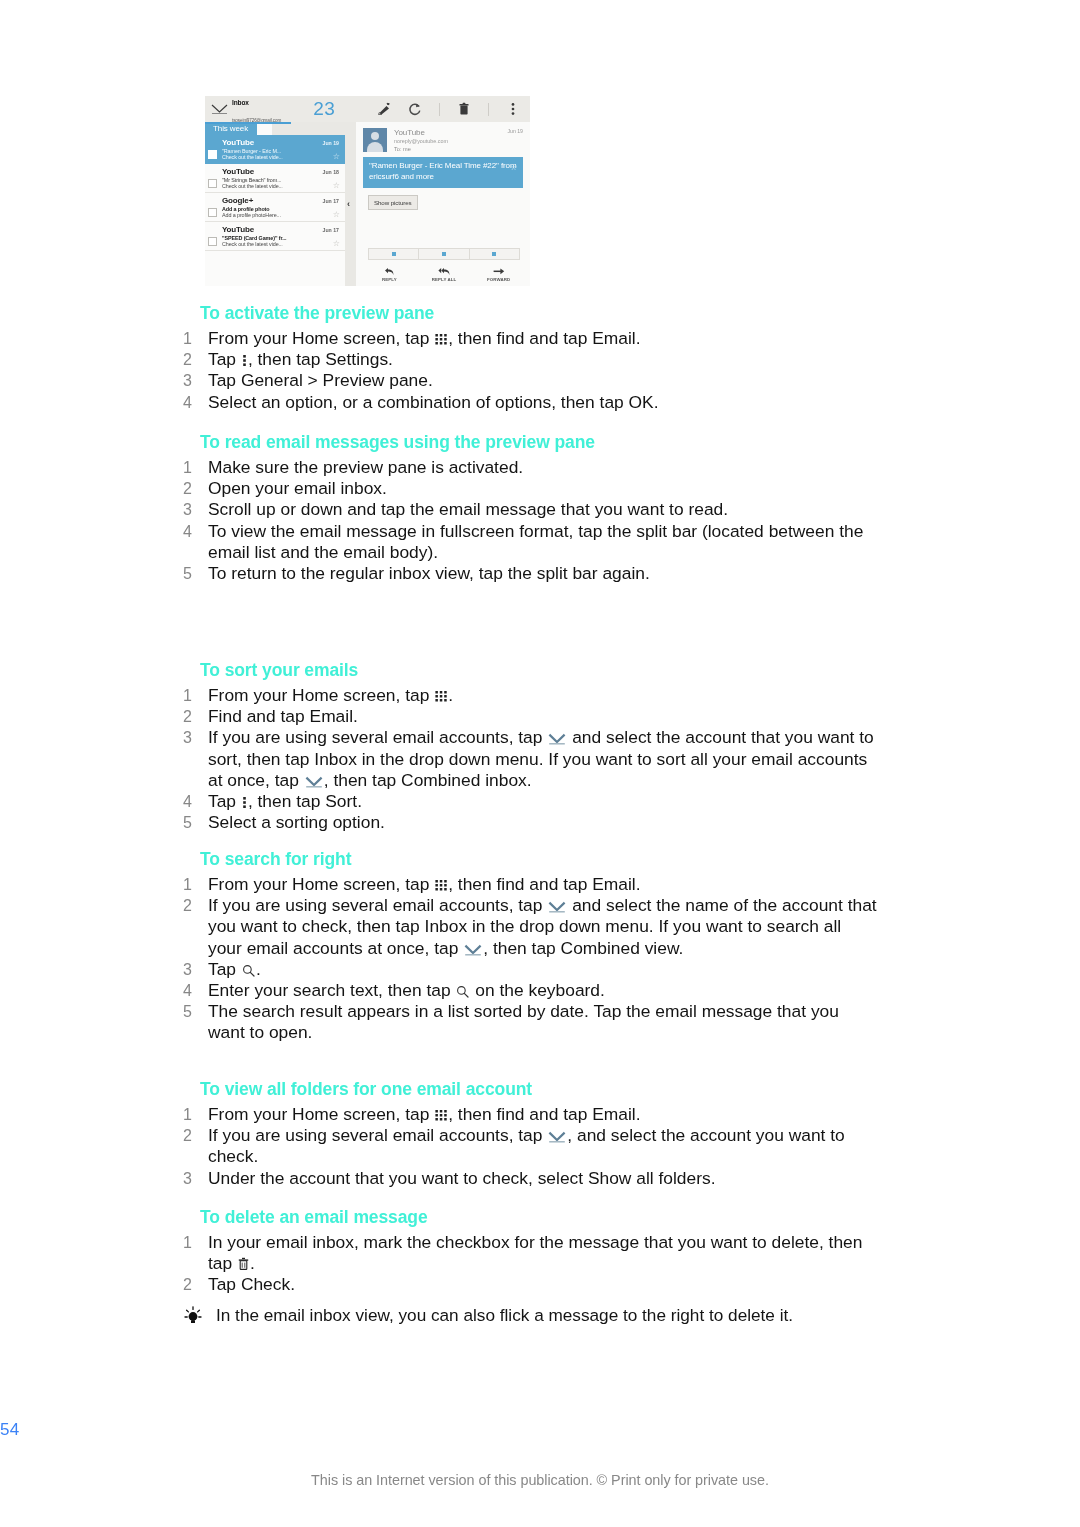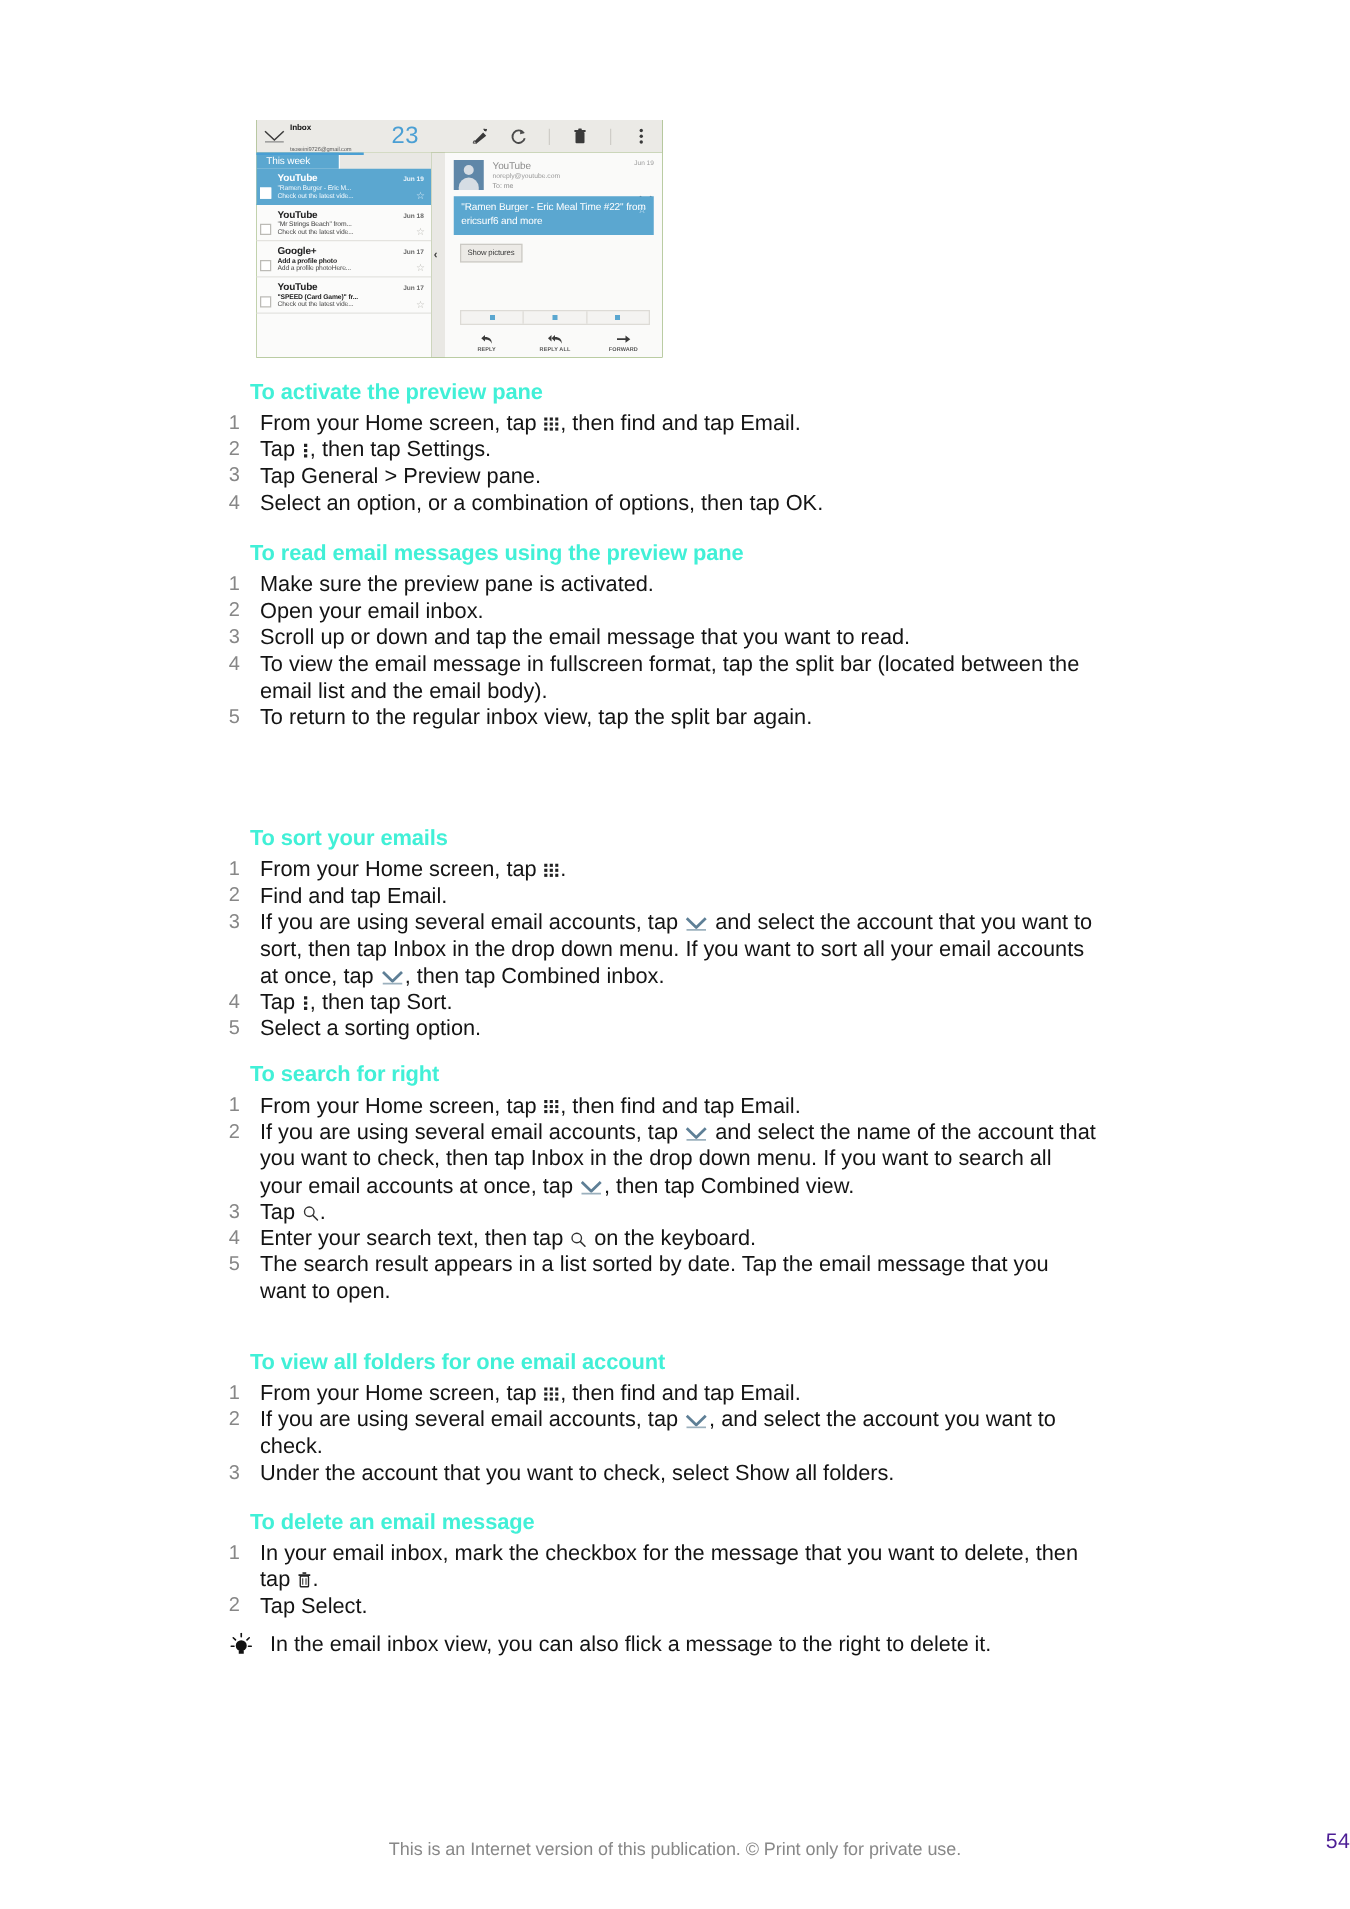--- a/index.html
+++ b/index.html
@@ -102,21 +102,21 @@
     width: 140px;
     background: #fbfbfa;
     position: relative;
     overflow: hidden;
   }
   .week-band {
     background: #5ba7d0;
     color: #ffffff;
     font-size: 8px;
     padding: 2px 0 2px 8px;
-    width: 66px;
+    width: 52px;
     box-sizing: border-box;
     letter-spacing: -0.1px;
   }
   .week-band-rest {
     position: absolute;
     left: 67px; top: 0;
     right: 0; height: 15px;
     background: #e9e8e4;
   }
   .mail-row {
@@ -388,25 +388,24 @@
     position: absolute;
     left: 6px;
     top: 1px;
     width: 18px;
     height: 19px;
   }
 
   .page-num {
     position: absolute;
     width: 1080px;
-    text-align: right;
-    color: #4c1d95;
+    text-align: left;
+    color: #3b82f6;
     font-size: 17px;
     letter-spacing: 0.2px;
-    margin-top: 43px;
   }
   .footer-note {
     position: absolute;
     width: 1080px;
     text-align: center;
     color: #888888;
     font-size: 14.4px;
     letter-spacing: -0.05px;
   }
 
@@ -724,21 +723,21 @@
   </ol>
 
   <div class="h3" style="left:200px; top:1207px;">To delete an email message</div>
   <ol class="steps" style="left:178px; top:1232px; width:700px;">
     <li><span class="num">1</span><span>In your email inbox, mark the checkbox for the message that you want to delete, then tap <svg class="ic ic-trash" viewBox="0 0 11 14">
             <rect x="2.2" y="3.8" width="6.6" height="8.6" rx="0.7" fill="none" stroke="#222" stroke-width="1.1"></rect>
             <rect x="0.8" y="2.4" width="9.4" height="1.4" fill="#222"></rect>
             <rect x="4.0" y="0.8" width="3" height="1.3" fill="#222"></rect>
             <path d="M4.2 5.6 L4.2 10.8 M6.8 5.6 L6.8 10.8" stroke="#222" stroke-width="0.8"></path>
           </svg>.</span></li>
-    <li><span class="num">2</span><span>Tap <b>Select</b>.</span></li>
+    <li><span class="num">2</span><span>Tap <b>Check</b>.</span></li>
   </ol>
 
   <div class="tip" style="left:178px; top:1305px; width:700px;">
     <span class="bulb">
       <svg viewBox="0 0 18 19" width="18" height="19">
         <circle cx="9" cy="10.5" r="4.4" fill="#111"></circle>
         <rect x="7" y="14.4" width="4" height="2.6" fill="#111"></rect>
         <g stroke="#111" stroke-width="1.3" stroke-linecap="round">
           <path d="M9 0.8 L9 3.4"></path>
           <path d="M2.6 4.2 L4.4 5.9"></path>

